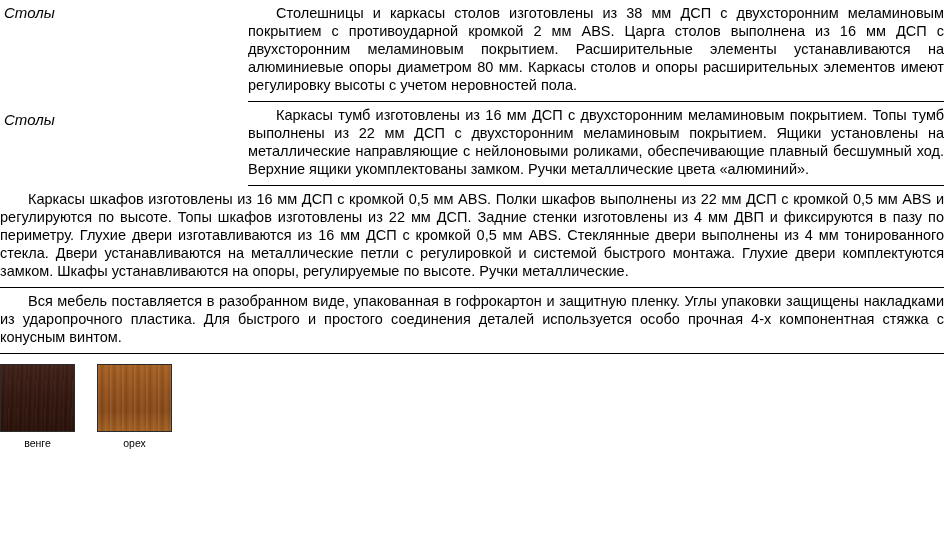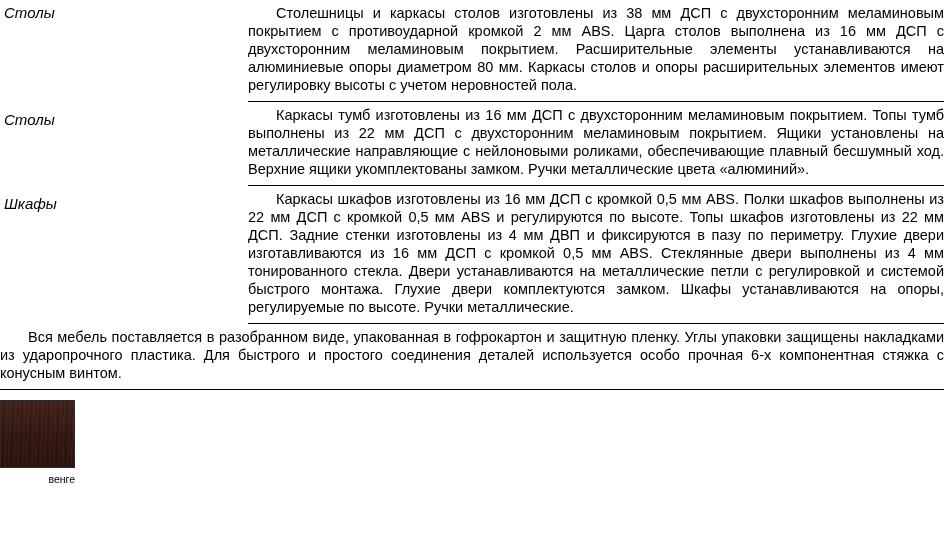--- a/index.html
+++ b/index.html
@@ -74,21 +74,21 @@
   .sec-colors .label-col { padding-top: 9px; }
 
   .swatches {
     display: flex;
     gap: 22px;
     padding-top: 10px;
   }
   .swatch-item {
     display: flex;
     flex-direction: column;
-    align-items: flex-end;
+    align-items: center;
   }
   .swatch {
     width: 75px;
     height: 68px;
     border: 1px solid #2b2b2b;
     box-sizing: border-box;
   }
   .swatch-wenge {
     background:
       repeating-linear-gradient(92deg,
@@ -133,40 +133,41 @@
     <div class="label-col">
       <div class="label">Столы</div>
     </div>
     <div class="body-col">
       <p class="para">Каркасы тумб изготовлены из 16 мм ДСП с двухсторонним меламиновым покрытием. Топы тумб выполнены из 22 мм ДСП с двухсторонним меламиновым покрытием. Ящики установлены на металлические направляющие с нейлоновыми роликами, обеспечивающие плавный бесшумный ход. Верхние ящики укомплектованы замком. Ручки металлические цвета «алюминий».</p>
       <div class="rule"></div>
     </div>
   </div>
 
   <div class="section sec-shkafy">
-    <div class="label-col">
-      <div class="label">Шкафы</div>
-    </div>
     <div class="body-col">
       <p class="para">Каркасы шкафов изготовлены из 16 мм ДСП с кромкой 0,5 мм ABS. Полки шкафов выполнены из 22 мм ДСП с кромкой 0,5 мм ABS и регулируются по высоте. Топы шкафов изготовлены из 22 мм ДСП. Задние стенки изготовлены из 4 мм ДВП и фиксируются в пазу по периметру. Глухие двери изготавливаются из 16 мм ДСП с кромкой 0,5 мм ABS. Стеклянные двери выполнены из 4 мм тонированного стекла. Двери устанавливаются на металлические петли с регулировкой и системой быстрого монтажа. Глухие двери комплектуются замком. Шкафы устанавливаются на опоры, регулируемые по высоте. Ручки металлические.</p>
       <div class="rule"></div>
     </div>
   </div>
 
   <div class="section sec-upak">
     <div class="body-col">
-      <p class="para">Вся мебель поставляется в разобранном виде, упакованная в гофрокартон и защитную пленку. Углы упаковки защищены накладками из ударопрочного пластика. Для быстрого и простого соединения деталей используется особо прочная 6-х компонентная стяжка с конусным винтом.</p>
+      <p class="para">Вся мебель поставляется в разобранном виде, упакованная в гофрокартон и защитную пленку. Углы упаковки защищены накладками из ударопрочного пластика. Для быстрого и простого соединения деталей используется особо прочная 4-х компонентная стяжка с конусным винтом.</p>
       <div class="rule"></div>
     </div>
   </div>
 
   <div class="section sec-colors">
     <div class="body-col">
       <div class="swatches">
         <div class="swatch-item">
           <div class="swatch swatch-wenge"></div>
           <div class="swatch-caption">венге</div>
         </div>
+        <div class="swatch-item">
+          <div class="swatch swatch-oreh"></div>
+          <div class="swatch-caption">орех</div>
+        </div>
       </div>
     </div>
   </div>
 
 </div>
 
 </body></html>

